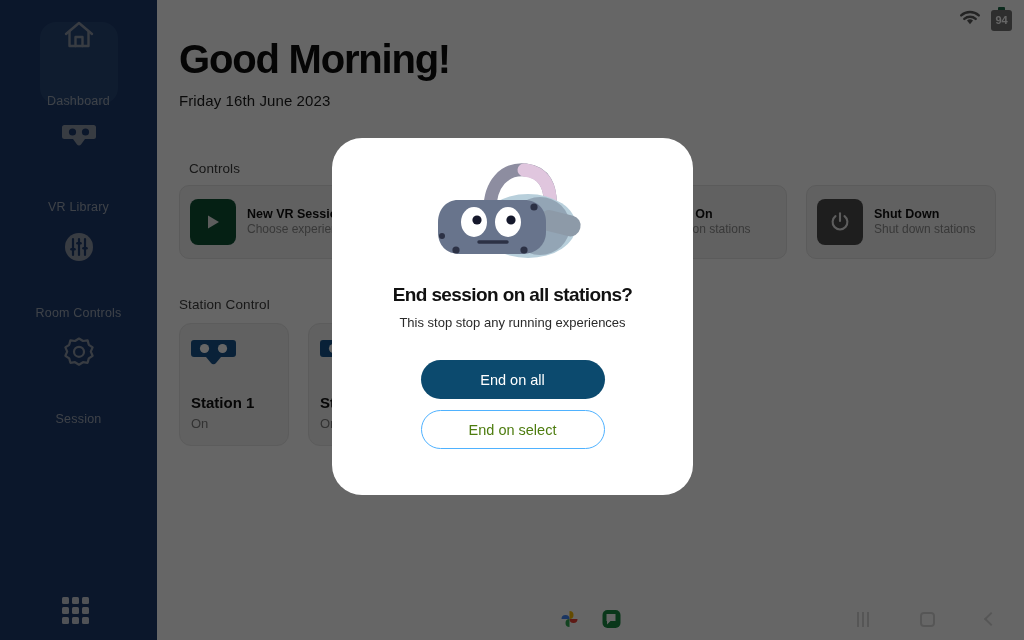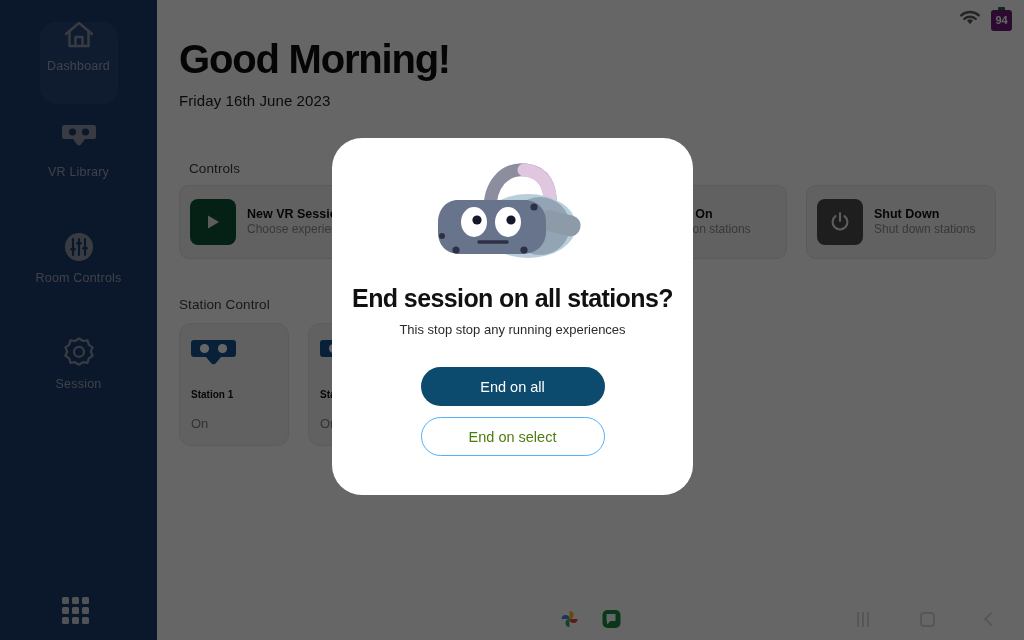--- a/index.html
+++ b/index.html
@@ -26,21 +26,21 @@
   .nav-list {
     position: absolute;
     top: 18px; left: 0; width: 157px;
   }
   .nav-item {
     width: 157px;
     height: 90px;
     display: flex;
     flex-direction: column;
     align-items: center;
-    justify-content: flex-start;
+    justify-content: space-between;
     gap: 7px;
     margin-bottom: 16px;
     position: relative;
   }
   .nav-item .pill {
     position: absolute;
     left: 40px; top: 4px;
     width: 78px; height: 82px;
     border-radius: 16px;
     background: transparent;
@@ -78,21 +78,21 @@
     overflow: hidden;
   }
   .statusbar {
     position: absolute;
     right: 12px; top: 9px;
     display: flex; align-items: center; gap: 9px;
     z-index: 3;
   }
   .battery-badge {
     width: 21px; height: 21px;
-    background: #701a75;
+    background: #737373;
     border-radius: 3px;
     position: relative;
     display: flex; align-items: center; justify-content: center;
     font-size: 11px; font-weight: bold; color: #ffffff;
   }
   .battery-badge::before {
     content: "";
     position: absolute;
     top: -3px; left: 7px;
     width: 7px; height: 3px;
@@ -167,22 +167,22 @@
     position: relative;
     flex: none;
   }
   .station-goggles {
     position: absolute;
     left: 11px; top: 14px;
     width: 45px; height: 27px;
   }
   .station-name {
     position: absolute;
-    left: 11px; bottom: 45px;
-    font-size: 10px; font-weight: 700; color: #111111;
+    left: 11px; bottom: 34px;
+    font-size: 15px; font-weight: 700; color: #111111;
   }
   .station-state {
     position: absolute;
     left: 11px; bottom: 14px;
     font-size: 13px; color: #7d7d7d;
   }
 
   .watermark {
     position: absolute;
     right: 14px; bottom: 46px;
@@ -258,21 +258,21 @@
     display: flex;
     flex-direction: column;
     align-items: center;
   }
   .headset-wrap {
     margin-top: 22px;
     width: 170px; height: 110px;
   }
   .modal-title {
     margin-top: 14px;
-    font-size: 25px;
+    font-size: 19px;
     font-weight: 700;
     color: #111111;
     letter-spacing: -.6px;
     text-align: center;
   }
   .modal-sub {
     margin-top: 9px;
     font-size: 13px;
     color: #2a2a2a;
     text-align: center;

